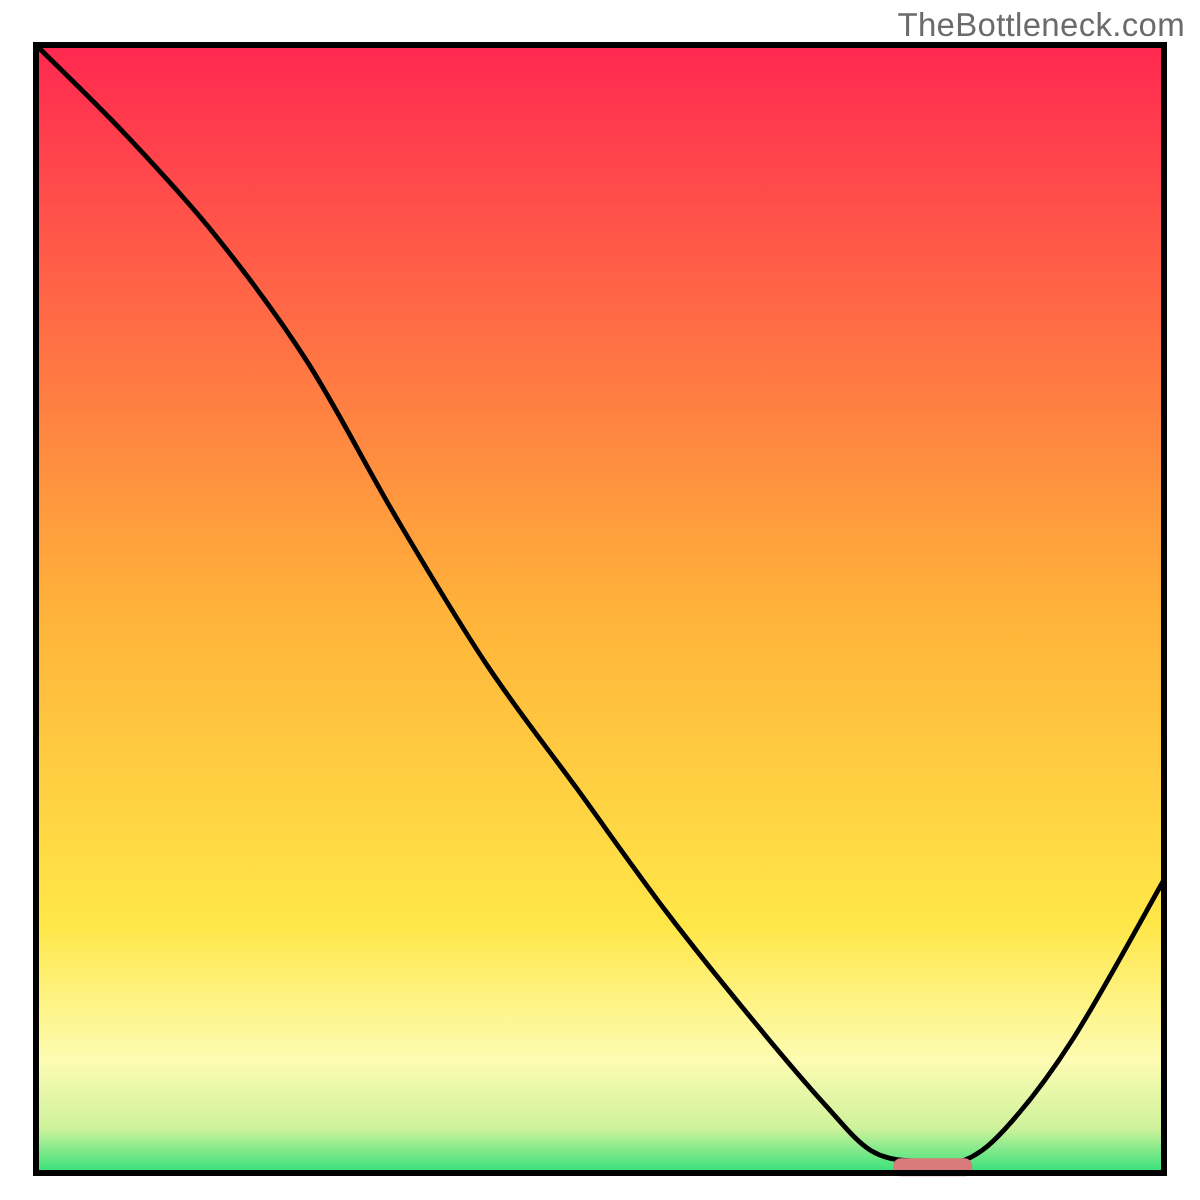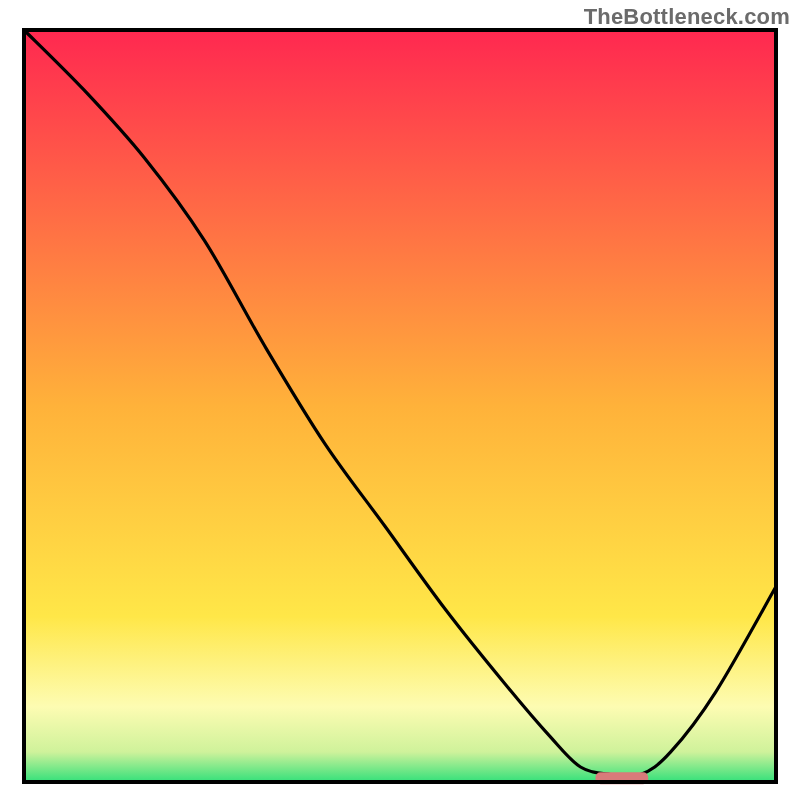--- a/index.html
+++ b/index.html
@@ -18,21 +18,21 @@
   svg.chart {
     display: block;
     width: 800px;
     height: 800px;
   }
   .watermark {
     position: absolute;
     top: 4px;
     right: 10px;
     font-size: 22px;
-    font-weight: 700;
+    font-weight: 400;
     color: #6b6b6b;
     letter-spacing: 0.2px;
   }
 </style>
 </head>
 <body>
 
 <div class="canvas-wrap">
   <svg class="chart" viewBox="0 0 800 800">
     <defs>

